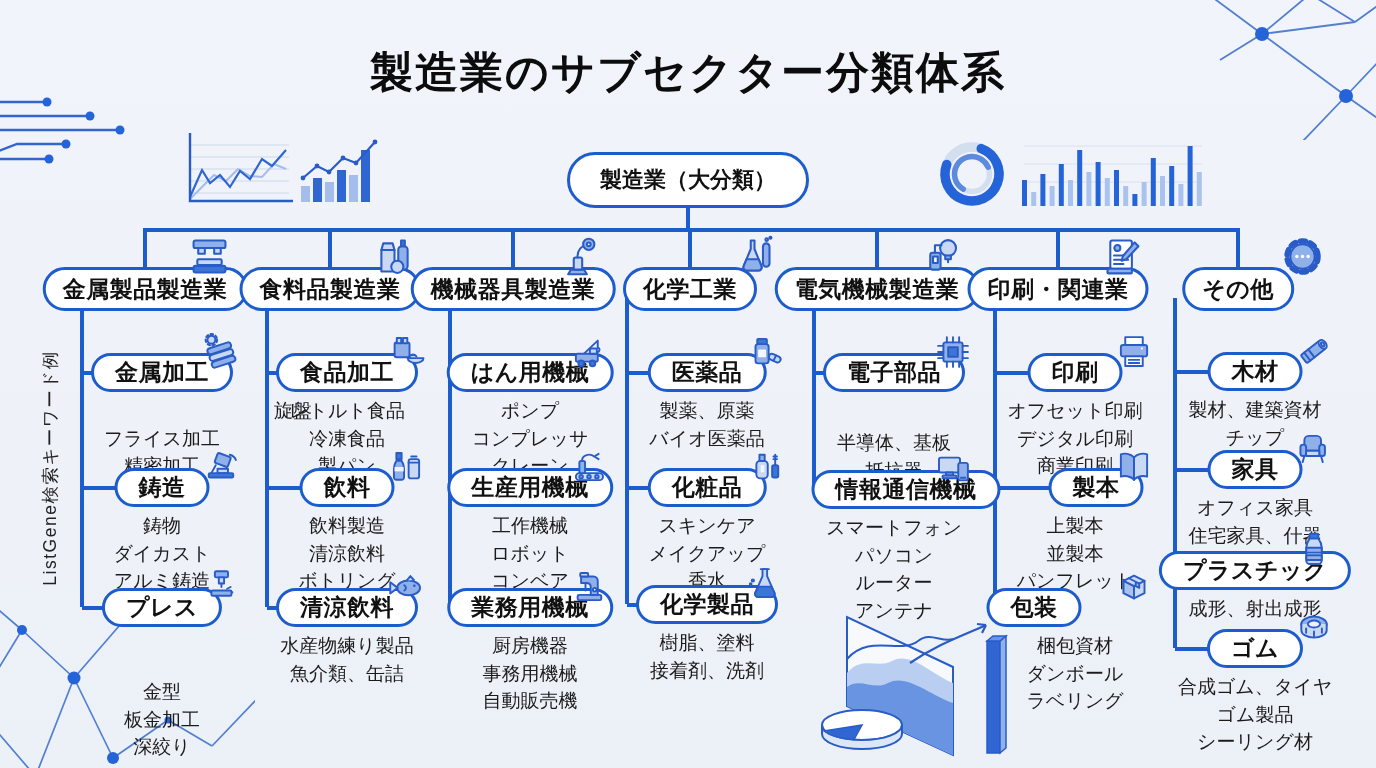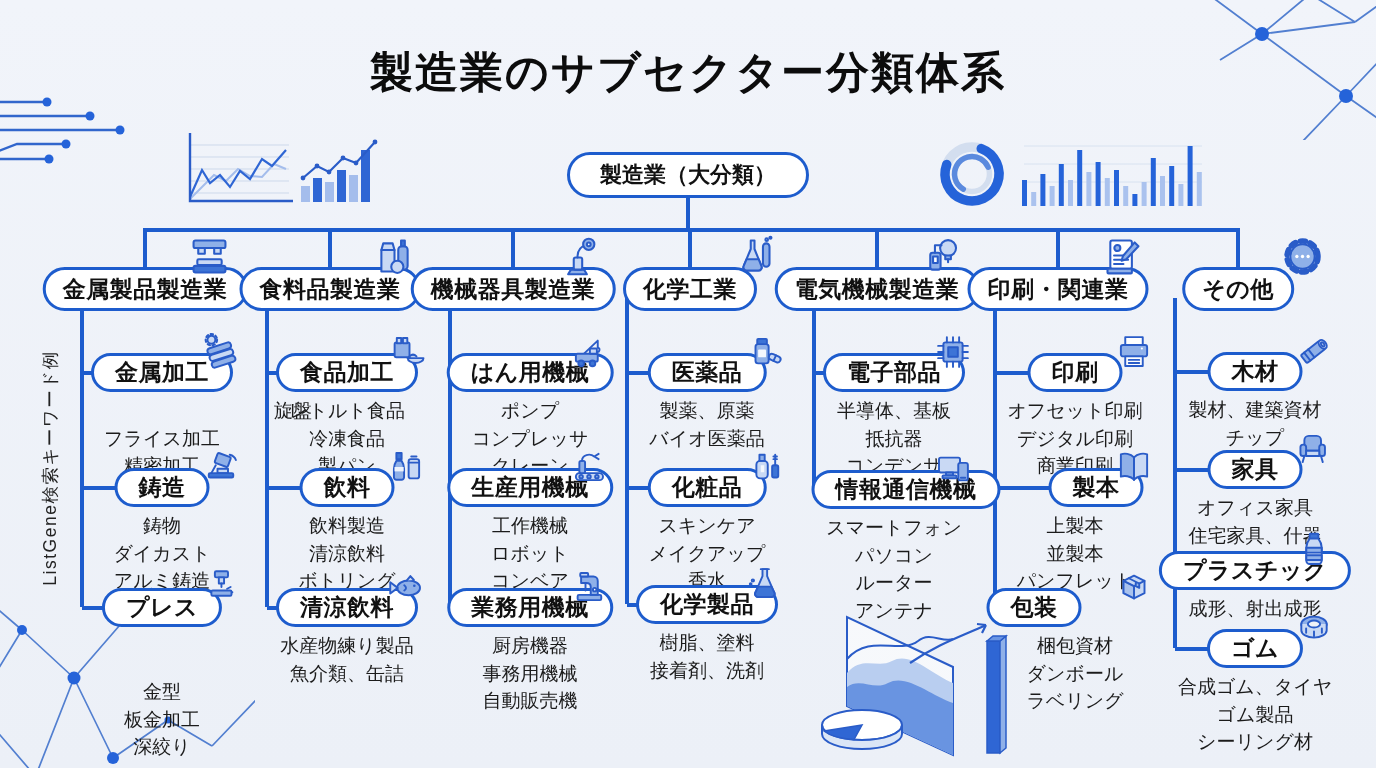--- a/index.html
+++ b/index.html
@@ -2,21 +2,21 @@
 <html><head>
 <meta charset="utf-8">
 <style>
   html,body{margin:0;padding:0;background:#eef1f7;}
   .canvas{position:relative;width:1376px;height:768px;background:linear-gradient(180deg,#f1f4fa 0%,#ecf0f7 100%);
     font-family:"Liberation Sans","DejaVu Sans",sans-serif;overflow:hidden;}
   .title{position:absolute;top:44px;left:0;width:100%;text-align:center;font-size:43px;font-weight:800;
     color:#0c0c0c;letter-spacing:2px;margin:0;z-index:5;}
   .pill{position:absolute;background:#fff;border:3px solid var(--blue);border-radius:32px;color:#111;
     font-weight:700;white-space:nowrap;display:flex;align-items:center;justify-content:center;z-index:3;box-sizing:border-box;}
-  .root-pill{font-size:22px;height:46px;padding:0 30px;border-width:3.5px;transform:translateX(-50%);}
+  .root-pill{font-size:22px;height:56px;padding:0 30px;border-width:3.5px;transform:translateX(-50%);}
   .header-pill{font-size:23px;height:44px;padding:0 17px;transform:translateX(-50%);letter-spacing:.5px;}
   .sub-pill{font-size:23px;height:39px;padding:0 21px;transform:translateX(-50%);letter-spacing:.5px;}
   .kw{position:absolute;width:300px;transform:translateX(-50%);text-align:center;font-size:19px;line-height:1.45;
     color:#1b1b1b;z-index:2;}
   .cline{position:absolute;background:var(--blue);z-index:1;}
   .icon{position:absolute;z-index:4;pointer-events:none;}
   .side-label{position:absolute;left:50px;top:468px;font-size:17.5px;color:#222;white-space:nowrap;
     transform:translate(-50%,-50%) rotate(-90deg);letter-spacing:1.5px;z-index:2;}
   .deco{position:absolute;z-index:0;}
 </style>
@@ -421,21 +421,21 @@
           </svg></div>
         <div class="pill sub-pill" style="left: 894px; top: 353px;">
           <div>電子部品</div>
         </div>
         <div class="icon" style="left: 932px; top: 331px; width: 42px; height: 42px;"><svg viewBox="0 0 48 48" width="100%" height="100%" fill="none" stroke="#2a5cc8" stroke-width="2.2" stroke-linejoin="round" stroke-linecap="round">
             <rect x="13" y="13" width="22" height="22" rx="2.5" fill="#8fb0e8"></rect>
             <rect x="18.5" y="18.5" width="11" height="11" fill="#3d74d6"></rect>
             <path d="M17 13 V7 M24 13 V7 M31 13 V7 M17 41 V35 M24 41 V35 M31 41 V35 M13 17 H7 M13 24 H7 M13 31 H7 M41 17 H35 M41 24 H35 M41 31 H35"></path>
           </svg></div>
         <div class="kw" style="left: 894px; top: 397px;">
-          <div style="position: static;">半導体、基板</div>
+          <div style="position: static; margin-top: 32px;">半導体、基板</div>
           <div style="position: static;">抵抗器</div>
           <div style="position: static;">コンデンサ</div>
         </div>
         <div class="pill sub-pill" style="left: 906px; top: 470px;">
           <div>情報通信機械</div>
         </div>
         <div class="icon" style="left: 932px; top: 448px; width: 42px; height: 42px;"><svg viewBox="0 0 48 48" width="100%" height="100%" fill="none" stroke="#2a5cc8" stroke-width="2.2" stroke-linejoin="round" stroke-linecap="round">
             <rect x="8" y="11" width="24" height="17" rx="2" fill="#c9d9f4"></rect>
             <rect x="16" y="28" width="8" height="3.5" fill="#8fb0e8"></rect>
             <rect x="12" y="31.5" width="16" height="3" rx="1" fill="#8fb0e8"></rect>

